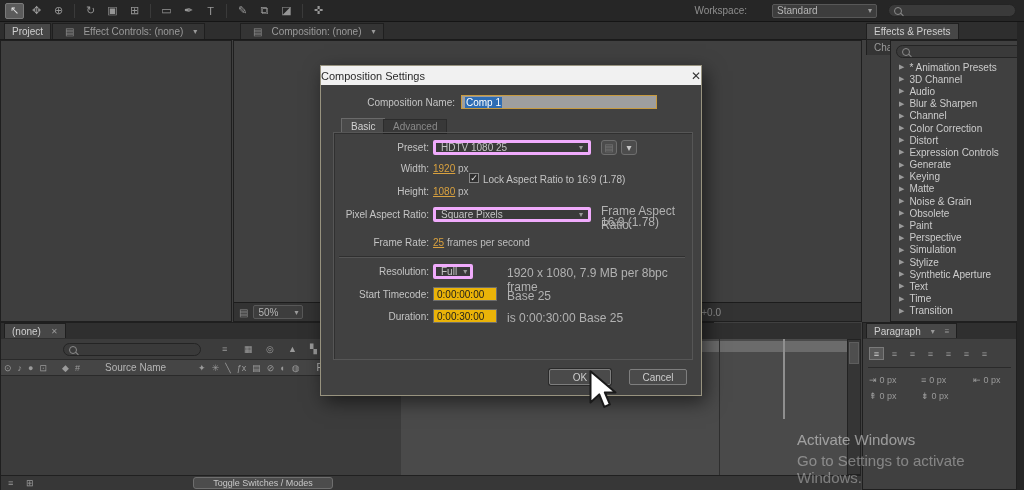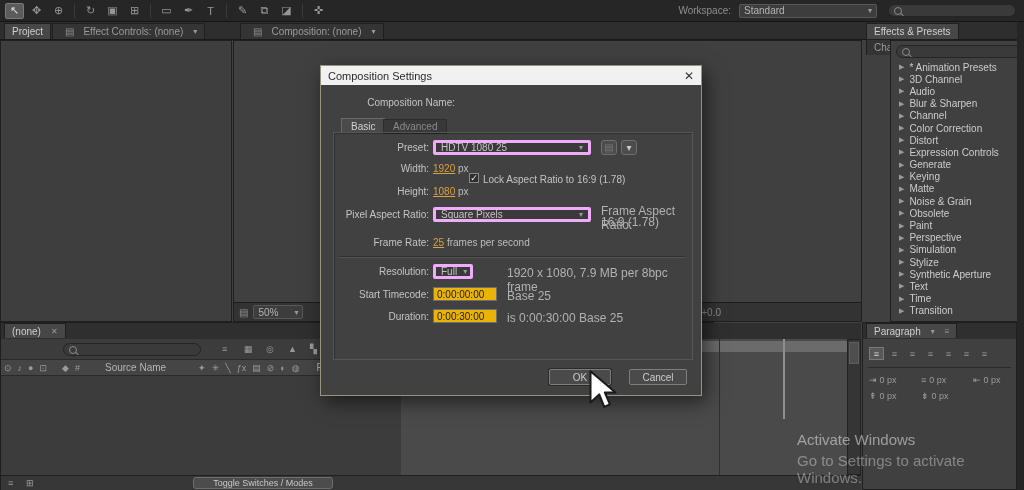--- a/index.html
+++ b/index.html
@@ -53,21 +53,21 @@
   
   .alignbtn{width:15px;height:13px;display:flex;align-items:center;justify-content:center;color:#9a9a9a;
             font-size:9px;border:1px solid transparent;box-sizing:border-box;}
   .alignbtn.active{background:#585858;border-color:#7a7a7a;color:#d5d5d5;}
   .pfield{display:flex;align-items:center;gap:3px;color:#9a9a9a;font-size:9px;}
 
   
   .dialog{left:320px;top:65px;width:382px;height:331px;background:#414141;border:1px solid #98937f;
           box-shadow:4px 6px 18px rgba(0,0,0,0.55);z-index:40;box-sizing:border-box;}
   .dlg-title{position:absolute;left:0;top:0;right:0;height:19px;background:#f1f1f1;color:#2b2b2b;
-             font-size:11px;display:flex;align-items:center;padding:0 7px;box-sizing:border-box;}
+             font-size:11px;display:flex;align-items:center;padding:0 0;box-sizing:border-box;}
   .dlg-close{margin-left:auto;color:#333;font-size:12px;cursor:default;}
   .lbl{position:absolute;color:#c4c4c4;text-align:right;}
   .orange{color:#d9a13f;text-decoration:underline;}
   .fld{position:absolute;background:#eab308;color:#1c1c1c;border:1px solid #6e6e6e;height:14px;
        display:flex;align-items:center;padding:0 3px;box-sizing:border-box;}
   .ddl{position:absolute;background:#3a3a3a;border:3px solid #f0abfc;border-radius:2px;height:15px;
        display:flex;align-items:center;justify-content:space-between;padding:0 5px;color:#c4c4c4;box-sizing:border-box;}
   .dtab{position:absolute;height:15px;display:flex;align-items:center;padding:0 9px;box-sizing:border-box;}
   .dtab.active{background:#4a4a4a;border:1px solid #6a6a6a;border-bottom:none;color:#d2d2d2;}
   .dtab.inactive{background:#383838;border:1px solid #2c2c2c;color:#8a8a8a;}
@@ -100,21 +100,21 @@
     <span class="tool">▭</span>
     <span class="tool">✒</span>
     <span class="tool">T</span>
     <span class="tsep"></span>
     <span class="tool">✎</span>
     <span class="tool">⧉</span>
     <span class="tool">◪</span>
     <span class="tsep"></span>
     <span class="tool">✜</span>
     <span class="wslabel">Workspace:</span>
-    <div class="dd" style="width:138px;margin-left:5px;">
+    <div class="dd" style="width:105px;margin-left:22px;">
       <span>Standard</span>
       <span class="dar">▾</span>
     </div>
     <div class="searchbox" style="width:128px;margin:0 8px 0 8px;">
       <span class="mag"></span>
     </div>
   </div>
 
   <div class="abs tabrow">
     <div class="abs" style="left:4px;top:1px;">
@@ -360,20 +360,23 @@
   <div class="abs watermark1" style="left:797px;top:431px;">Activate Windows</div>
   <div class="abs watermark2" style="left:797px;top:452px;">Go to Settings to activate Windows.</div>
 
   <div class="abs dialog">
     <div class="dlg-title">
       <span>Composition Settings</span>
       <span class="dlg-close">✕</span>
     </div>
 
     <div class="lbl" style="left:0;top:31px;width:134px;">Composition Name:</div>
+    <div class="fld" style="left:140px;top:29px;width:196px;border:1px solid #c79a3f;background:#9e9e9e;">
+      <span class="sel">Comp 1</span>
+    </div>
 
     <div class="dtab active" style="left:20px;top:52px;">
         <span>Basic</span>
       </div>
     <div class="dtab inactive" style="left:62px;top:53px;">
         <span>Advanced</span>
       </div>
 
     <div class="groupbox" style="left:12px;top:66px;width:358px;height:226px;"></div>
 

